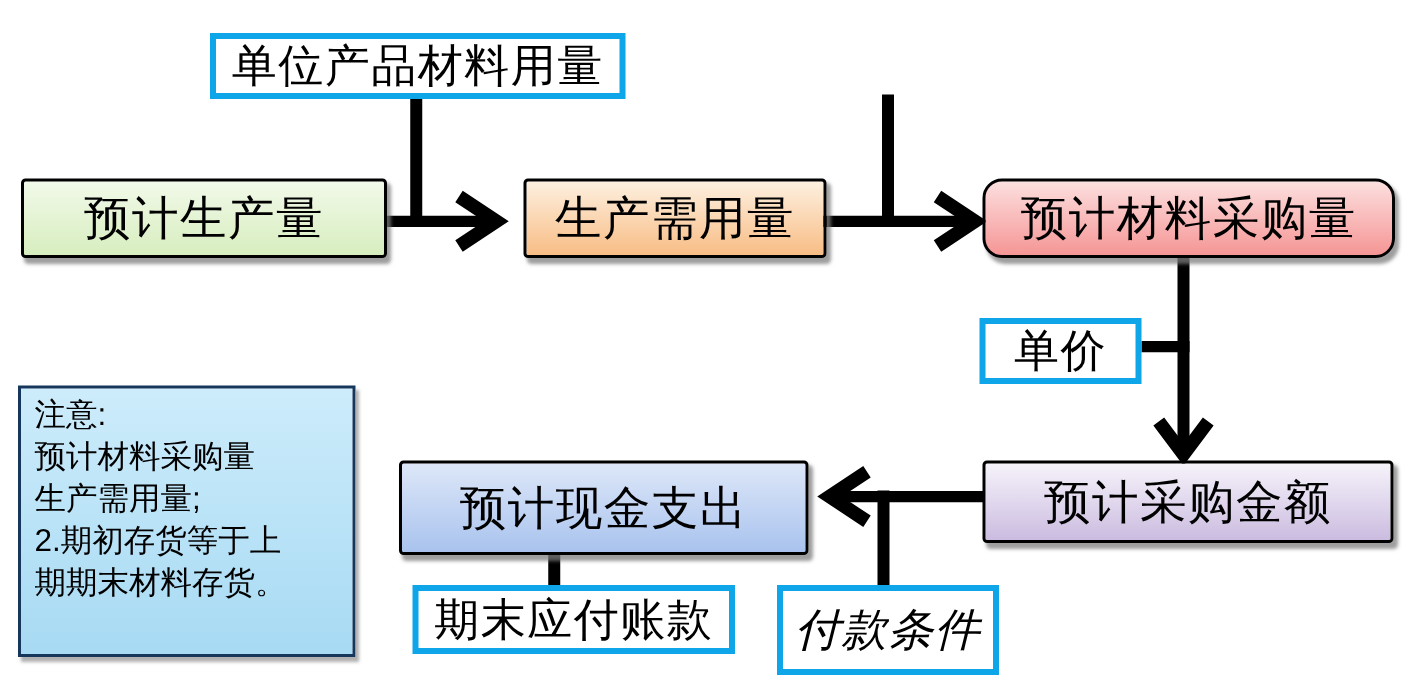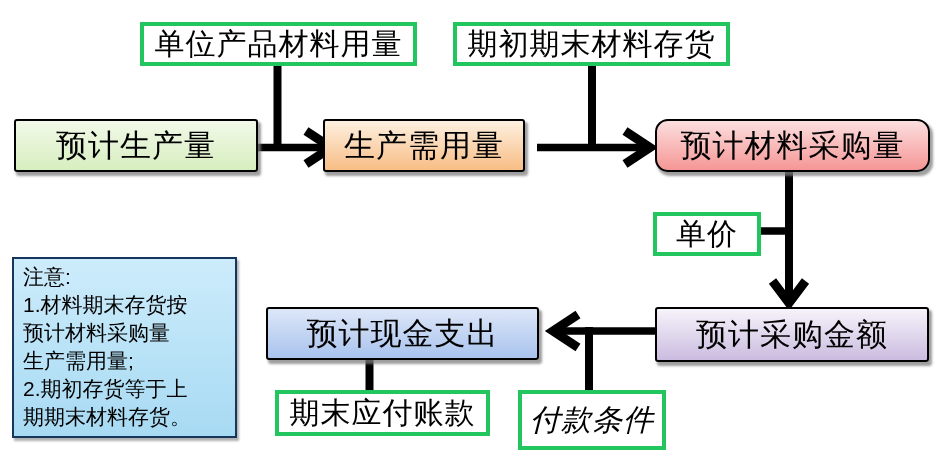--- a/index.html
+++ b/index.html
@@ -18,21 +18,21 @@
     box-sizing: border-box;
     display: flex;
     align-items: center;
     justify-content: center;
     text-align: center;
     white-space: nowrap;
     letter-spacing: 1px;
   }
   .wbox {
     background: #ffffff;
-    border: 4px solid #22c55e;
+    border: 4px solid #0ea5e9;
     font-size: 30px;
   }
   .gbox {
     border: 2px solid #000000;
     border-radius: 3px;
     font-size: 31px;
     box-shadow: 2.5px 3.5px 2.5px rgba(125,125,125,0.75);
   }
   .fill-green  { background: linear-gradient(#f2f9e9, #d7eebf); }
   .fill-orange { background: linear-gradient(#fdf0e0, #f8bd85); }
@@ -95,55 +95,51 @@
 
       <path d="M369.5 356 V392" stroke-width="8"></path>
 
       <path d="M589 327 V392" stroke-width="8"></path>
     </g>
   </svg>
 
   <div class="box wbox" style="left:140px; top:22px; width:277px; height:44px;">
     <span>单位产品材料用量</span>
   </div>
-  <div class="box wbox" style="left:453px; top:22px; width:277px; height:44px;">
-    <span>期初期末材料存货</span>
-  </div>
 
   <div class="box gbox fill-green" style="left:14px; top:119px; width:244px; height:53px;">
     <span>预计生产量</span>
   </div>
-  <div class="box gbox fill-orange" style="left:323px; top:119px; width:202px; height:53px;text-align:center;">
+  <div class="box gbox fill-orange" style="left:349px; top:119px; width:202px; height:53px;text-align:center;">
     <span>生产需用量</span>
   </div>
   <div class="box gbox fill-pink" style="left:655px; top:119px; width:275px; height:53px;border-radius:13px;">
     <span>预计材料采购量</span>
   </div>
 
   <div class="box wbox" style="left:653px; top:212px; width:108px; height:44px;text-align:center;">
     <span>单价</span>
   </div>
 
   <div class="box gbox fill-purple" style="left:655px; top:307px; width:274px; height:55px;">
     <span>预计采购金额</span>
   </div>
-  <div class="box gbox fill-blue" style="left:266px; top:307px; width:273px; height:53px;">
+  <div class="box gbox fill-blue" style="left:266px; top:307px; width:273px; height:63px;">
     <span>预计现金支出</span>
   </div>
 
   <div class="box wbox" style="left:275px; top:390px; width:215px; height:46px;">
     <span>期末应付账款</span>
   </div>
   <div class="box wbox" style="left:518px; top:390px; width:148px; height:60px;font-style:italic;">
     <span>付款条件</span>
   </div>
 
 
   <div class="note">
     <div>注意:</div>
-    <div>1.材料期末存货按</div>
     <div>预计材料采购量</div>
     <div>生产需用量;</div>
     <div>2.期初存货等于上</div>
     <div>期期末材料存货。</div>
   </div>
 
 </div>
 
 </body></html>

